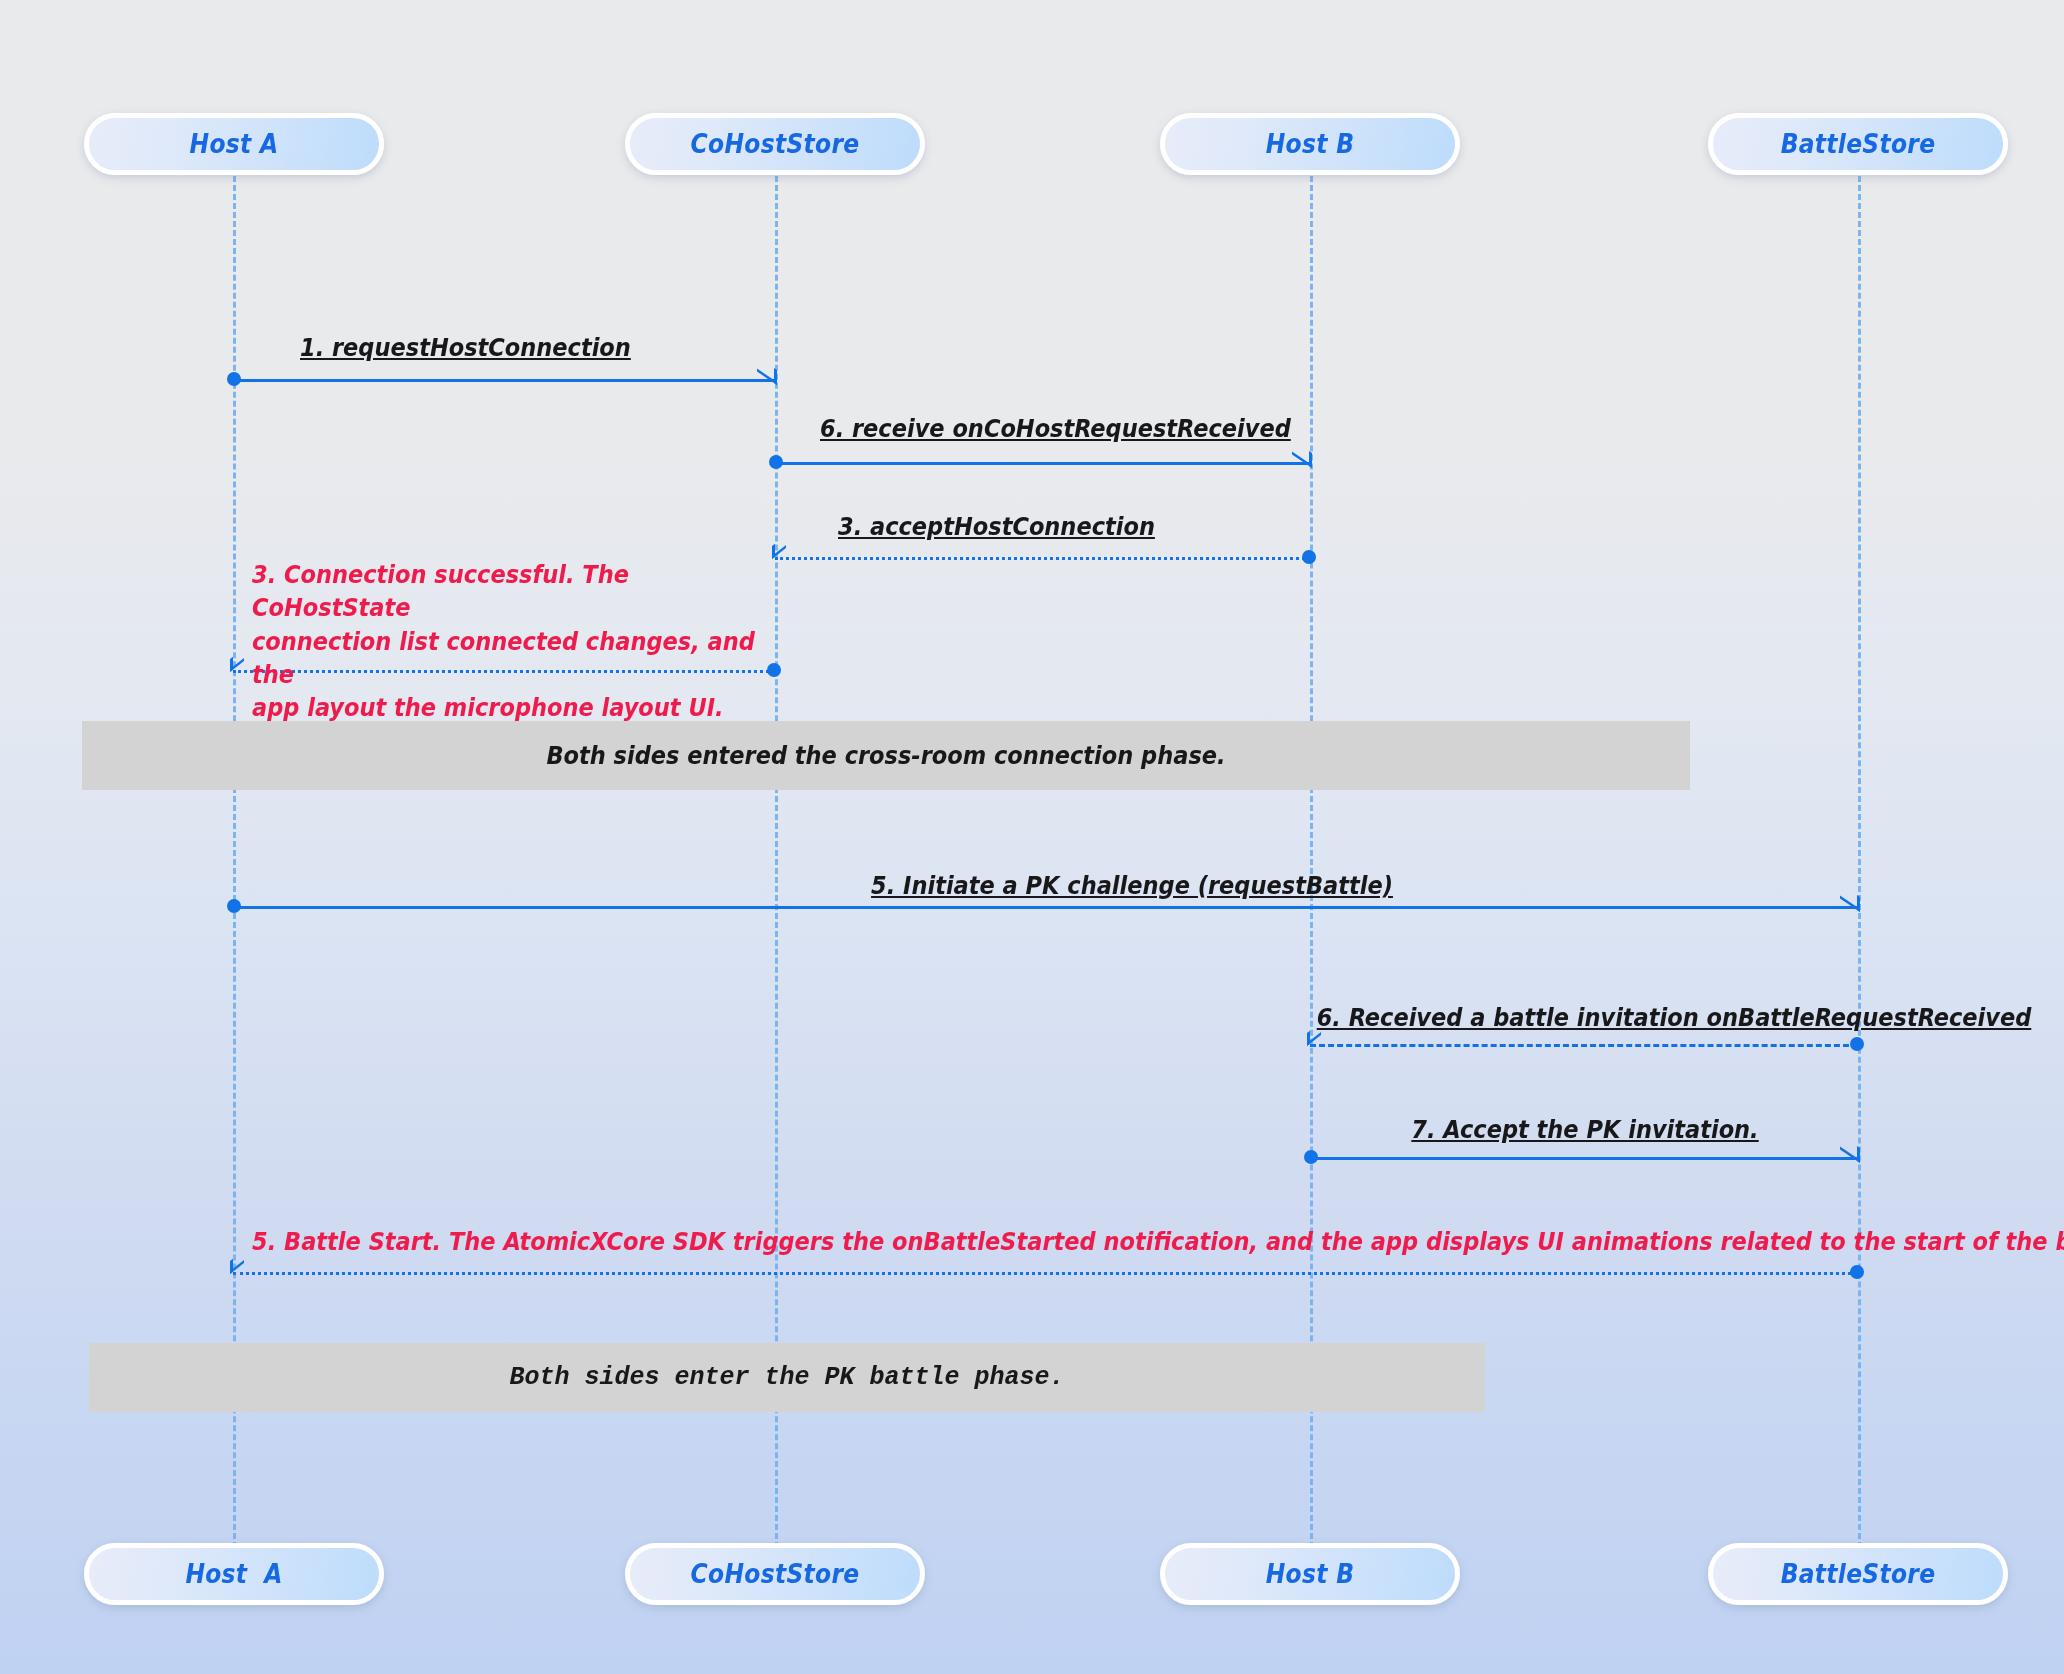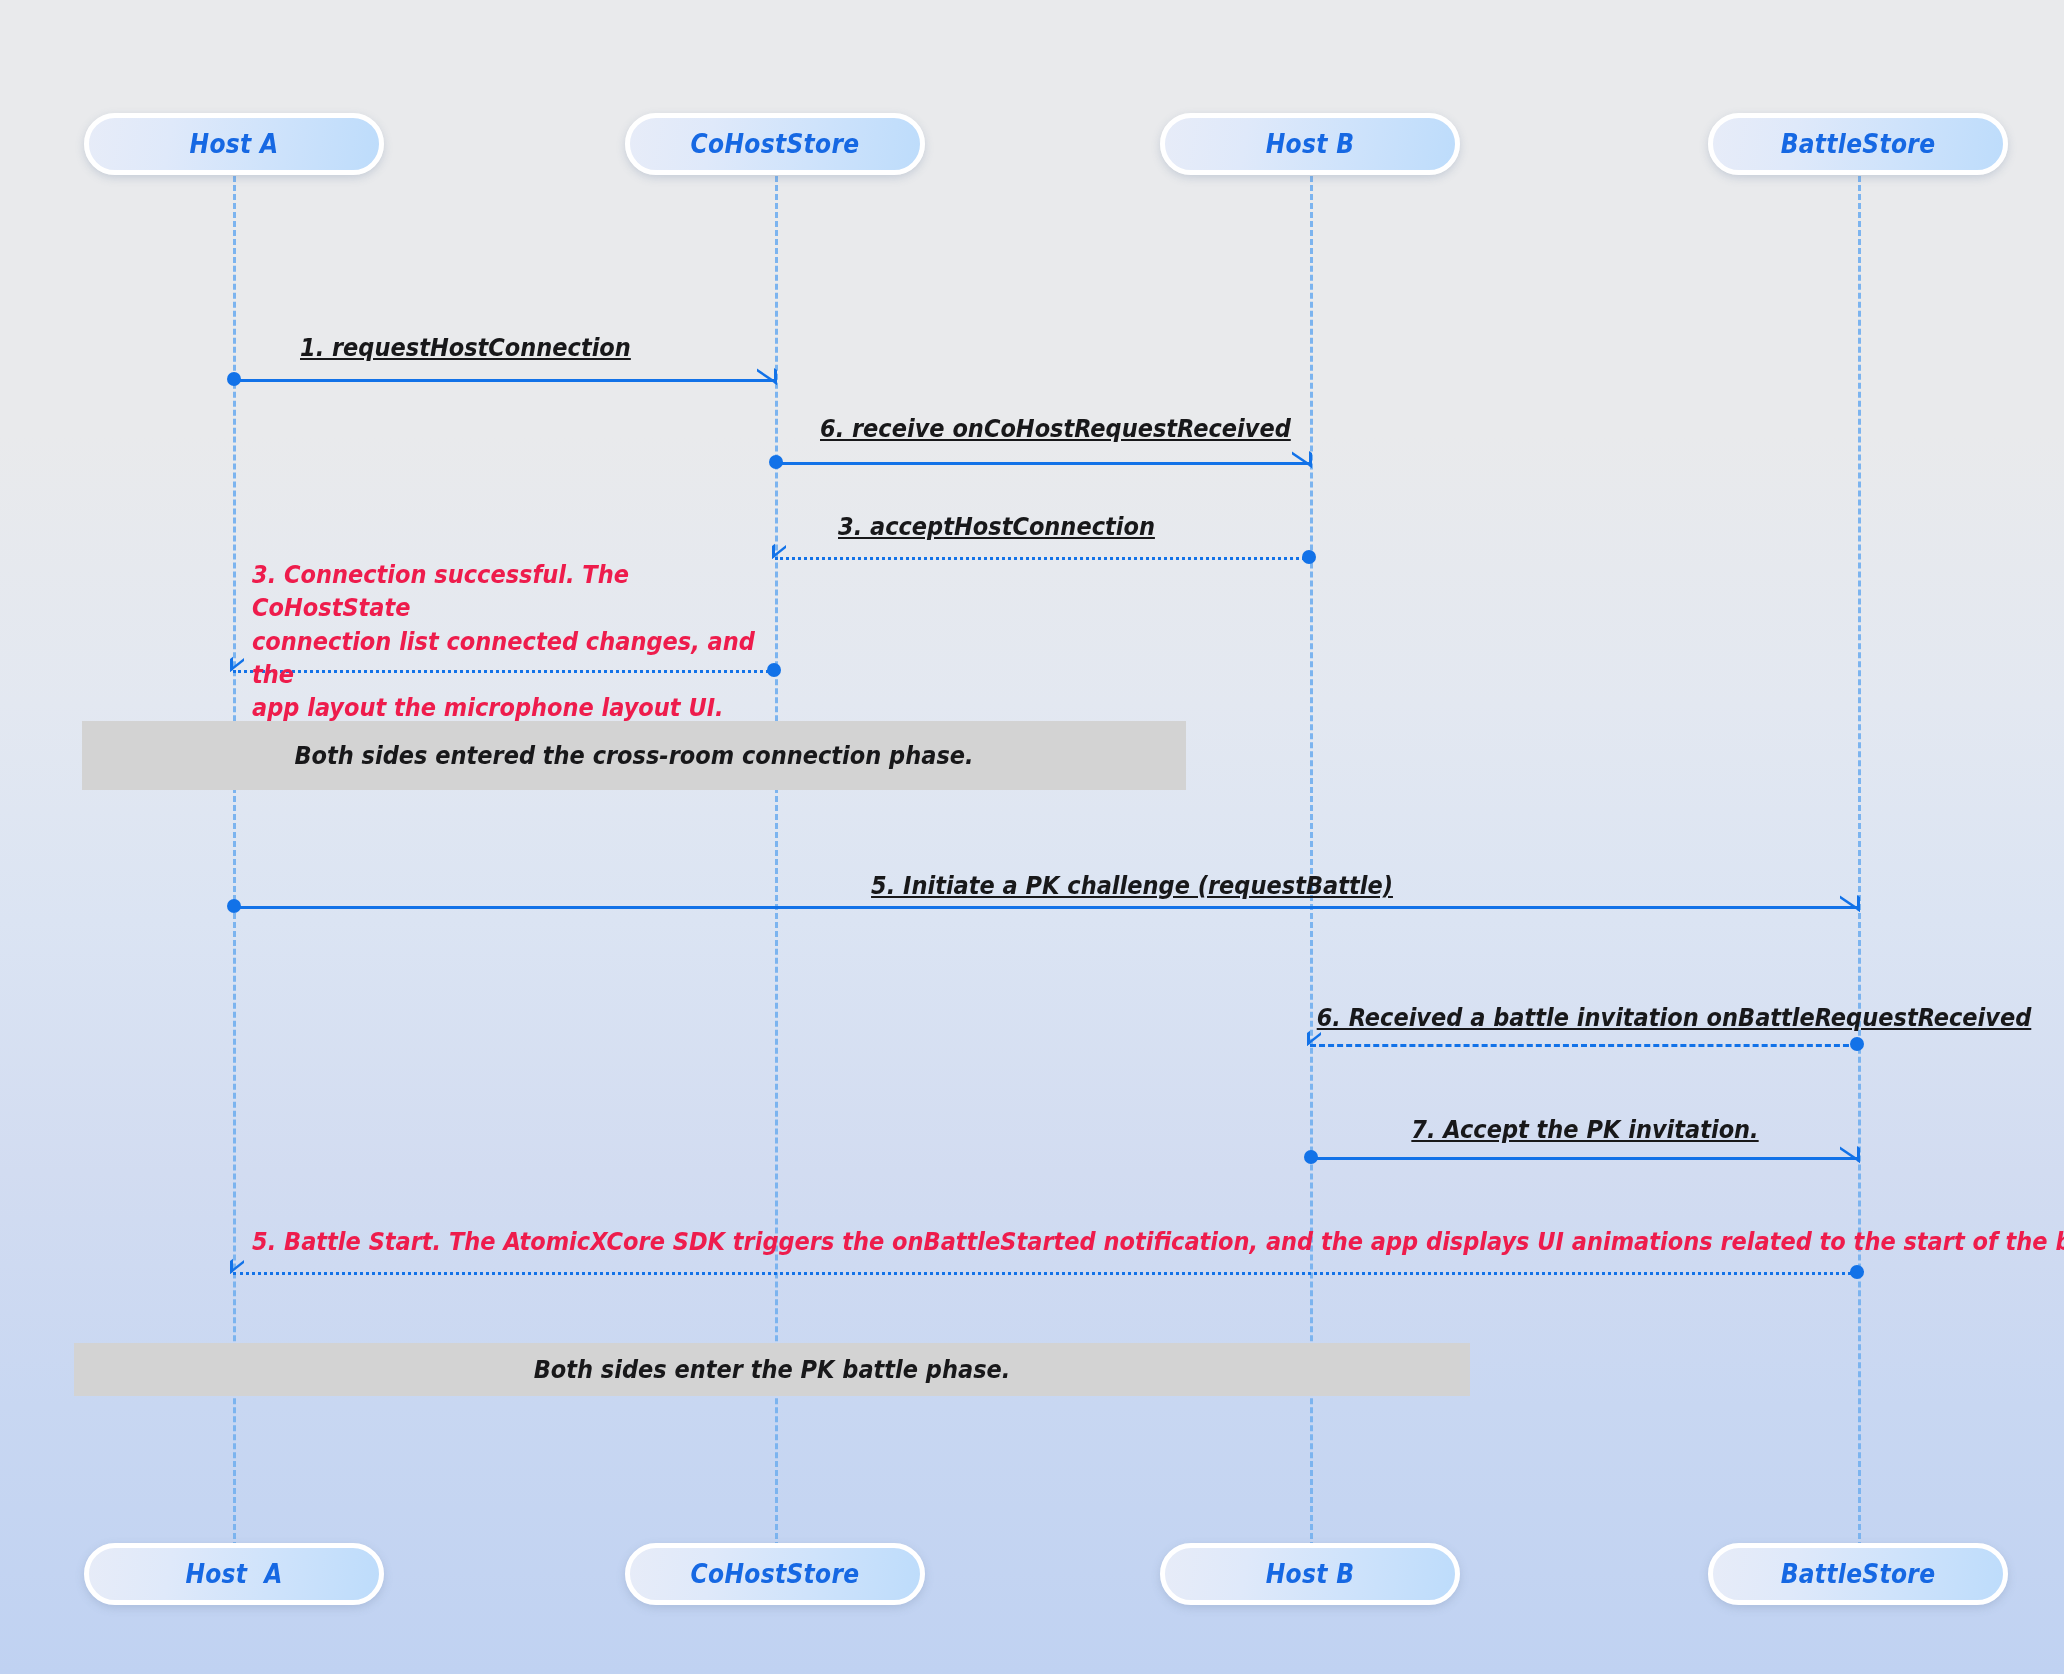--- a/index.html
+++ b/index.html
@@ -224,21 +224,21 @@
     <div>3. Connection successful. The CoHostState</div>
     <div>connection list connected changes, and the</div>
     <div>app layout the microphone layout UI.</div>
   </div>
   <div class="msg dotted to-left" style="left:233px; top:670px; width:542px;">
     <div class="line"></div>
     <div class="dot"></div>
     <div class="head"></div>
   </div>
 
-  <div class="phase-bar" style="left:82px; top:721px; width:1104px; height:69px;">
+  <div class="phase-bar" style="left:82px; top:721px; width:1608px; height:69px;">
     <span>Both sides entered the cross-room connection phase.</span>
   </div>
 
   <div class="msg-label center" style="left:1104px; top:871px;margin-left:28px;">5. Initiate a PK challenge (requestBattle)</div>
   <div class="msg solid to-right" style="left:233px; top:906px; width:1625px;">
     <div class="line"></div>
     <div class="dot"></div>
     <div class="head thin"></div>
   </div>
 
@@ -258,21 +258,21 @@
 
   <div class="note-red" style="left:252px; top:1225px; width:1700px; white-space:nowrap;">
     <div>5. Battle Start. The AtomicXCore SDK triggers the onBattleStarted notification, and the app displays UI animations related to the start of the battle.</div>
   </div>
   <div class="msg dotted to-left" style="left:233px; top:1272px; width:1625px;">
     <div class="line"></div>
     <div class="dot"></div>
     <div class="head"></div>
   </div>
 
-  <div class="phase-bar" style="left:74px; top:1343px; width:1396px; height:53px;">
+  <div class="phase-bar" style="left:89px; top:1343px; width:1396px; height:69px;font-family:Liberation Mono, monospace;">
     <span>Both sides enter the PK battle phase.</span>
   </div>
 
   <div class="participant" style="left:84px; top:1543px; width:300px;">
     <span>Host  A</span>
   </div>
   <div class="participant" style="left:625px; top:1543px; width:300px;">
     <span>CoHostStore</span>
   </div>
   <div class="participant" style="left:1160px; top:1543px; width:300px;">

